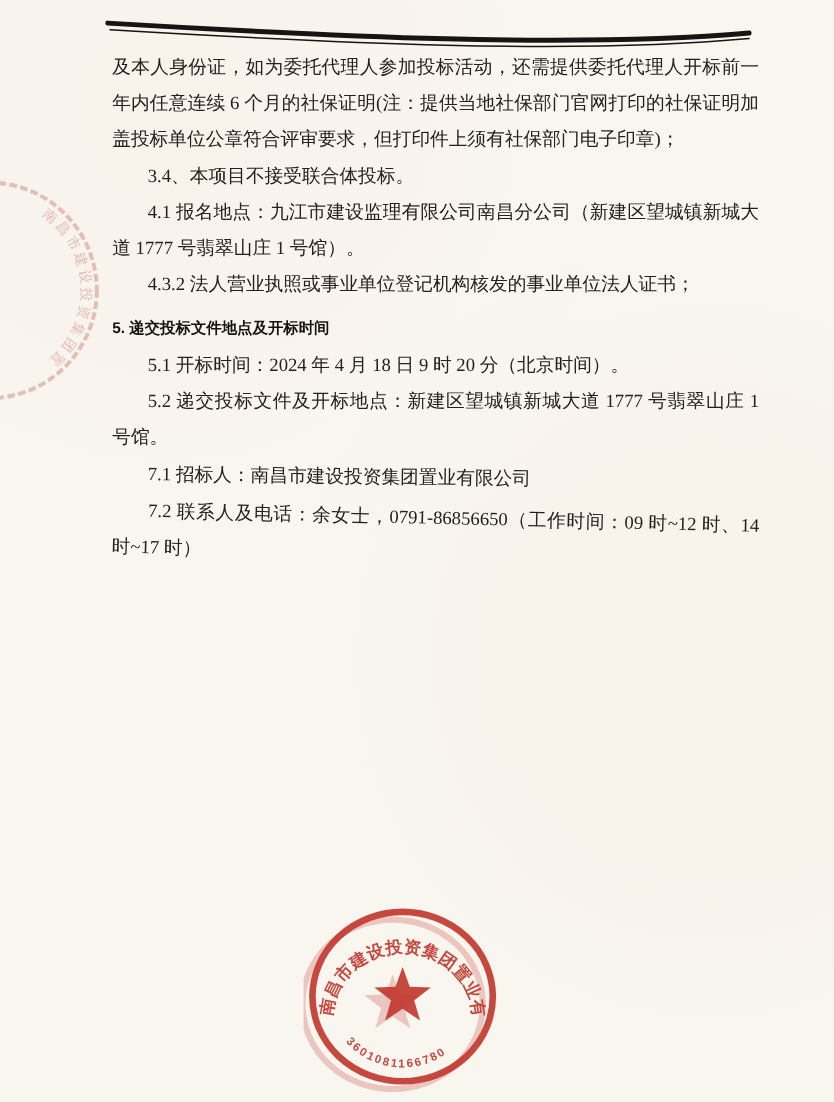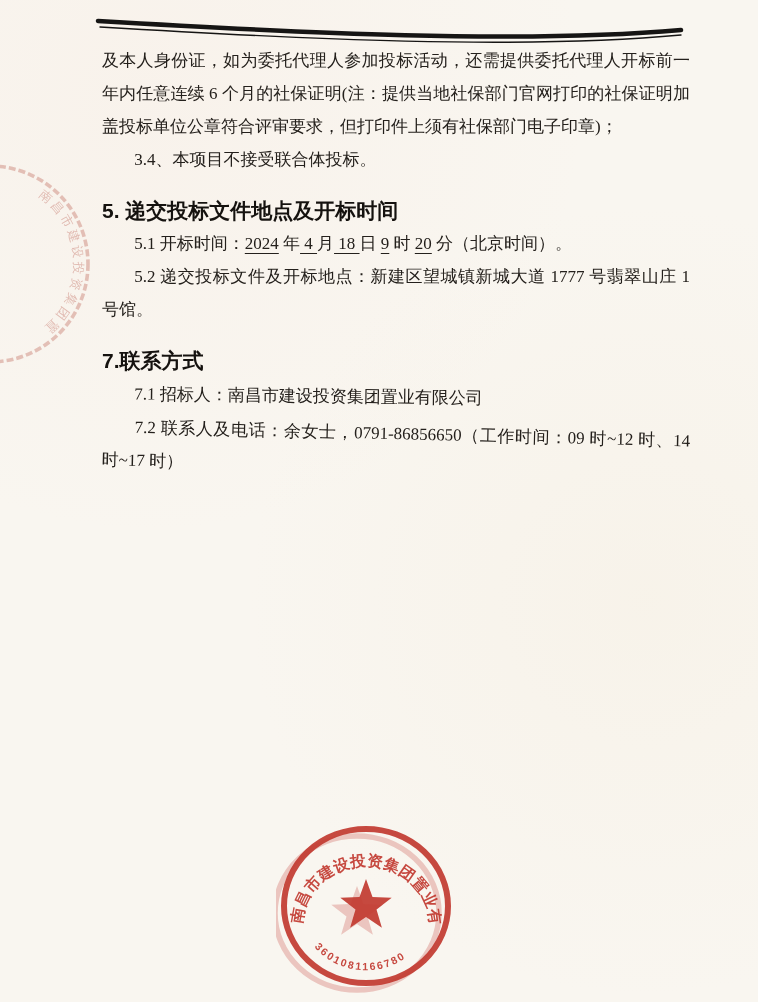--- a/index.html
+++ b/index.html
@@ -17,23 +17,23 @@
     position:absolute;left:102px;top:44px;width:588px;
     color:#24201c;
     font-size:17px;line-height:33px;
     text-align:justify;
   }
   .doc p{margin:0;}
   .doc p.indent{text-indent:1.9em;}
   .doc p.heading{
     font-family:"Liberation Sans","DejaVu Sans",sans-serif;
     font-weight:bold;color:#15120f;
-    font-size:21px;margin-top:18px;text-indent:0;
+    font-size:14px;margin-top:7px;text-indent:0;
   }
-  .doc .u{text-decoration:underline;text-underline-offset:4px;margin-top:24px;}
+  .doc .u{text-underline-offset:4px;margin-top:24px;}
   .doc p.tilt1{transform:rotate(0.7deg);transform-origin:0 50%;}
   .doc p.tilt2{transform:rotate(1.4deg);transform-origin:0 50%;}
   .scan-line{position:absolute;left:0;top:0;pointer-events:none;}
   .stamp-main{
     position:absolute;left:276px;top:822px;
     mix-blend-mode:multiply;opacity:.92;pointer-events:none;
   }
   .stamp-edge{
     position:absolute;left:0;top:156px;
     mix-blend-mode:multiply;opacity:.55;pointer-events:none;
@@ -45,24 +45,25 @@
 <div class="page">
 
   <svg class="scan-line" width="758" height="60" aria-hidden="true">
     <path d="M 98 21 C 300 33, 520 44, 681 30" fill="none" stroke="#161514" stroke-width="4.5" stroke-linecap="round"></path>
     <path d="M 100 27 C 300 39, 520 50, 681 35" fill="none" stroke="#161514" stroke-width="1.4" stroke-linecap="round"></path>
   </svg>
 
   <div class="doc">
       <p class="body"><span>及本人身份证，如为委托代理人参加投标活动，还需提供委托代理人开标前一年内任意连续 6 个月的社保证明(注：提供当地社保部门官网打印的社保证明加盖投标单位公章符合评审要求，但打印件上须有社保部门电子印章)；</span></p>
       <p class="indent"><span>3.4、本项目不接受联合体投标。</span></p>
+      <p class="indent"><span>4.1 报名地点：九江市建设监理有限公司南昌分公司（新建区望城镇新城大道 1777 号翡翠山庄 1 号馆）。</span></p>
+      <p class="indent"><span>4.3.2 法人营业执照或事业单位登记机构核发的事业单位法人证书；</span></p>
       <p class="heading"><span>5. 递交投标文件地点及开标时间</span></p>
       <p class="indent"><span>5.1 开标时间：</span><span class="u">2024</span><span> 年</span><span class="u"> 4 </span><span>月</span><span class="u"> 18 </span><span> 日 </span><span class="u">9</span><span> 时 </span><span class="u">20</span><span> 分（北京时间）。</span></p>
       <p class="indent"><span>5.2 递交投标文件及开标地点：新建区望城镇新城大道 1777 号翡翠山庄 1 号馆。</span></p>
-      <p class="heading"><span>7.联系方式</span></p>
       <p class="indent tilt1"><span>7.1 招标人：南昌市建设投资集团置业有限公司</span></p>
       <p class="indent tilt2"><span>7.2 联系人及电话：余女士，0791-86856650（工作时间：09 时~12 时、14 时~17 时）</span></p>
     </div>
 
   <svg class="stamp-edge" width="92" height="224" viewBox="0 0 92 224">
     <defs>
       <path id="edge-arc" d="M 38 40 A 82 82 0 0 1 38 176" fill="none"></path>
     </defs>
     <circle cx="-10" cy="108" r="98" fill="none" stroke="#c9786e" stroke-width="3.6" opacity=".75" stroke-dasharray="7 3"></circle>
     <text font-size="12.5" fill="#c9786e" opacity=".8" letter-spacing="3" font-family="Liberation Serif, DejaVu Serif, serif">

